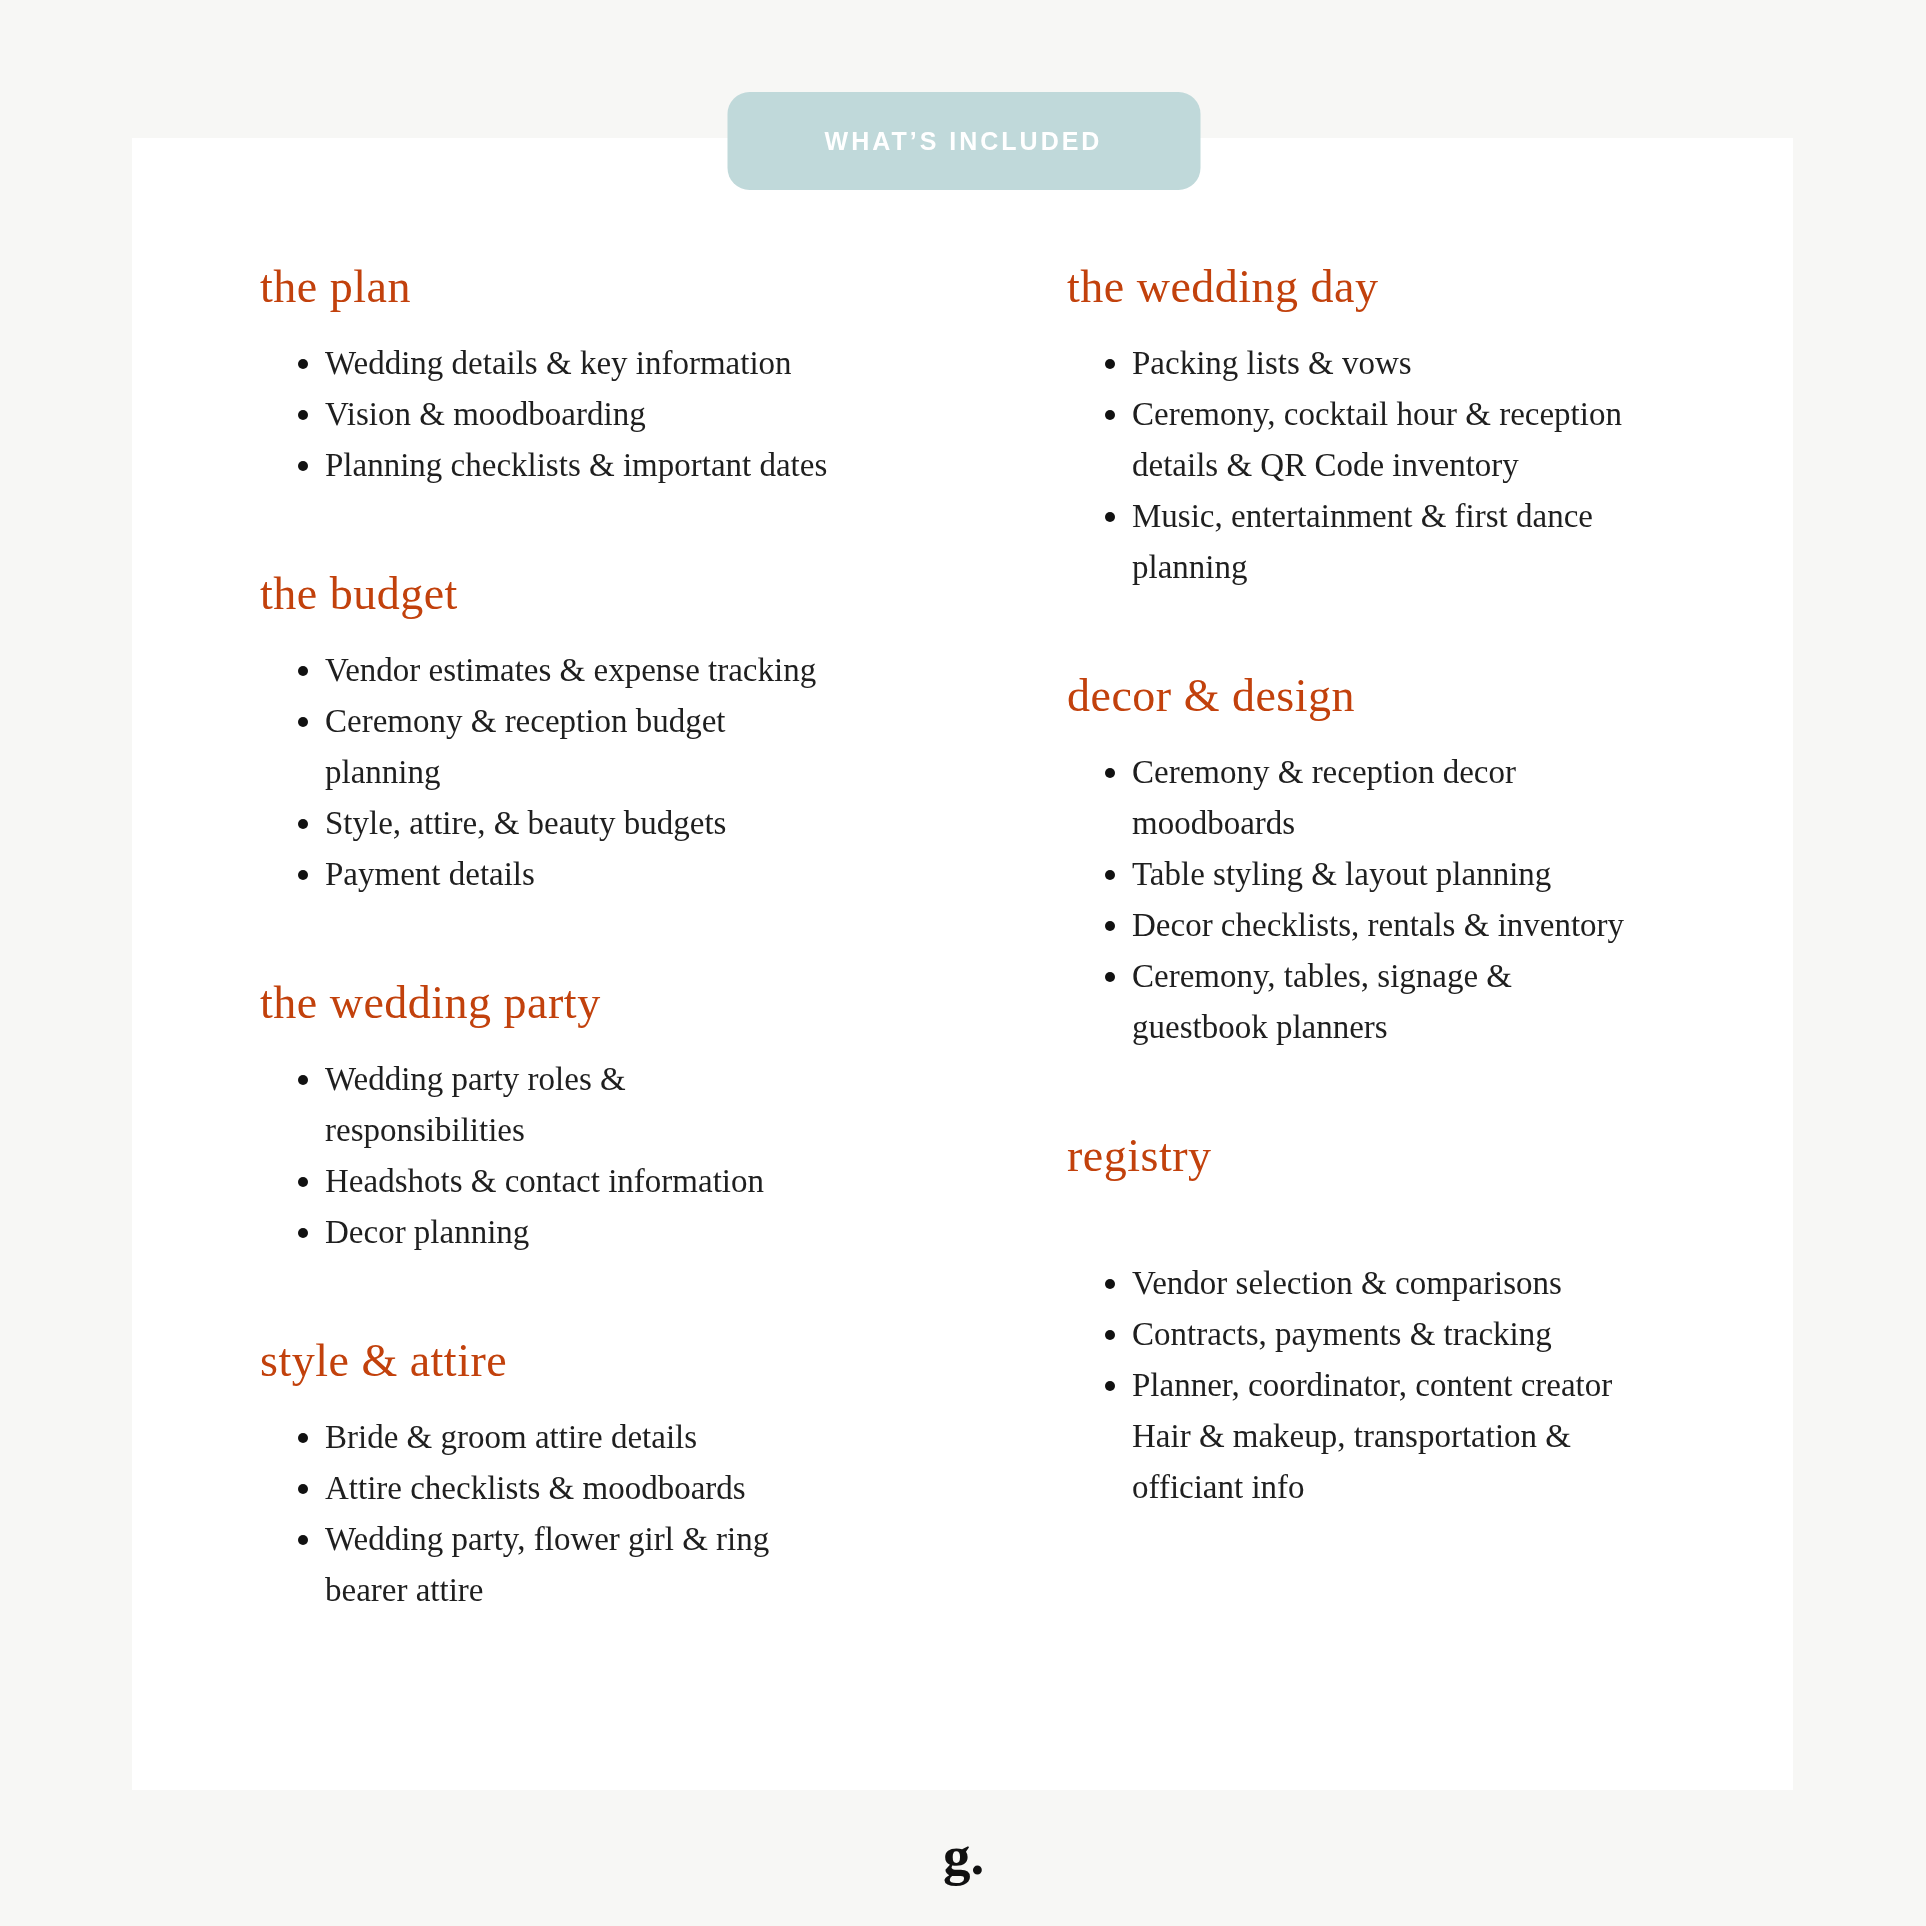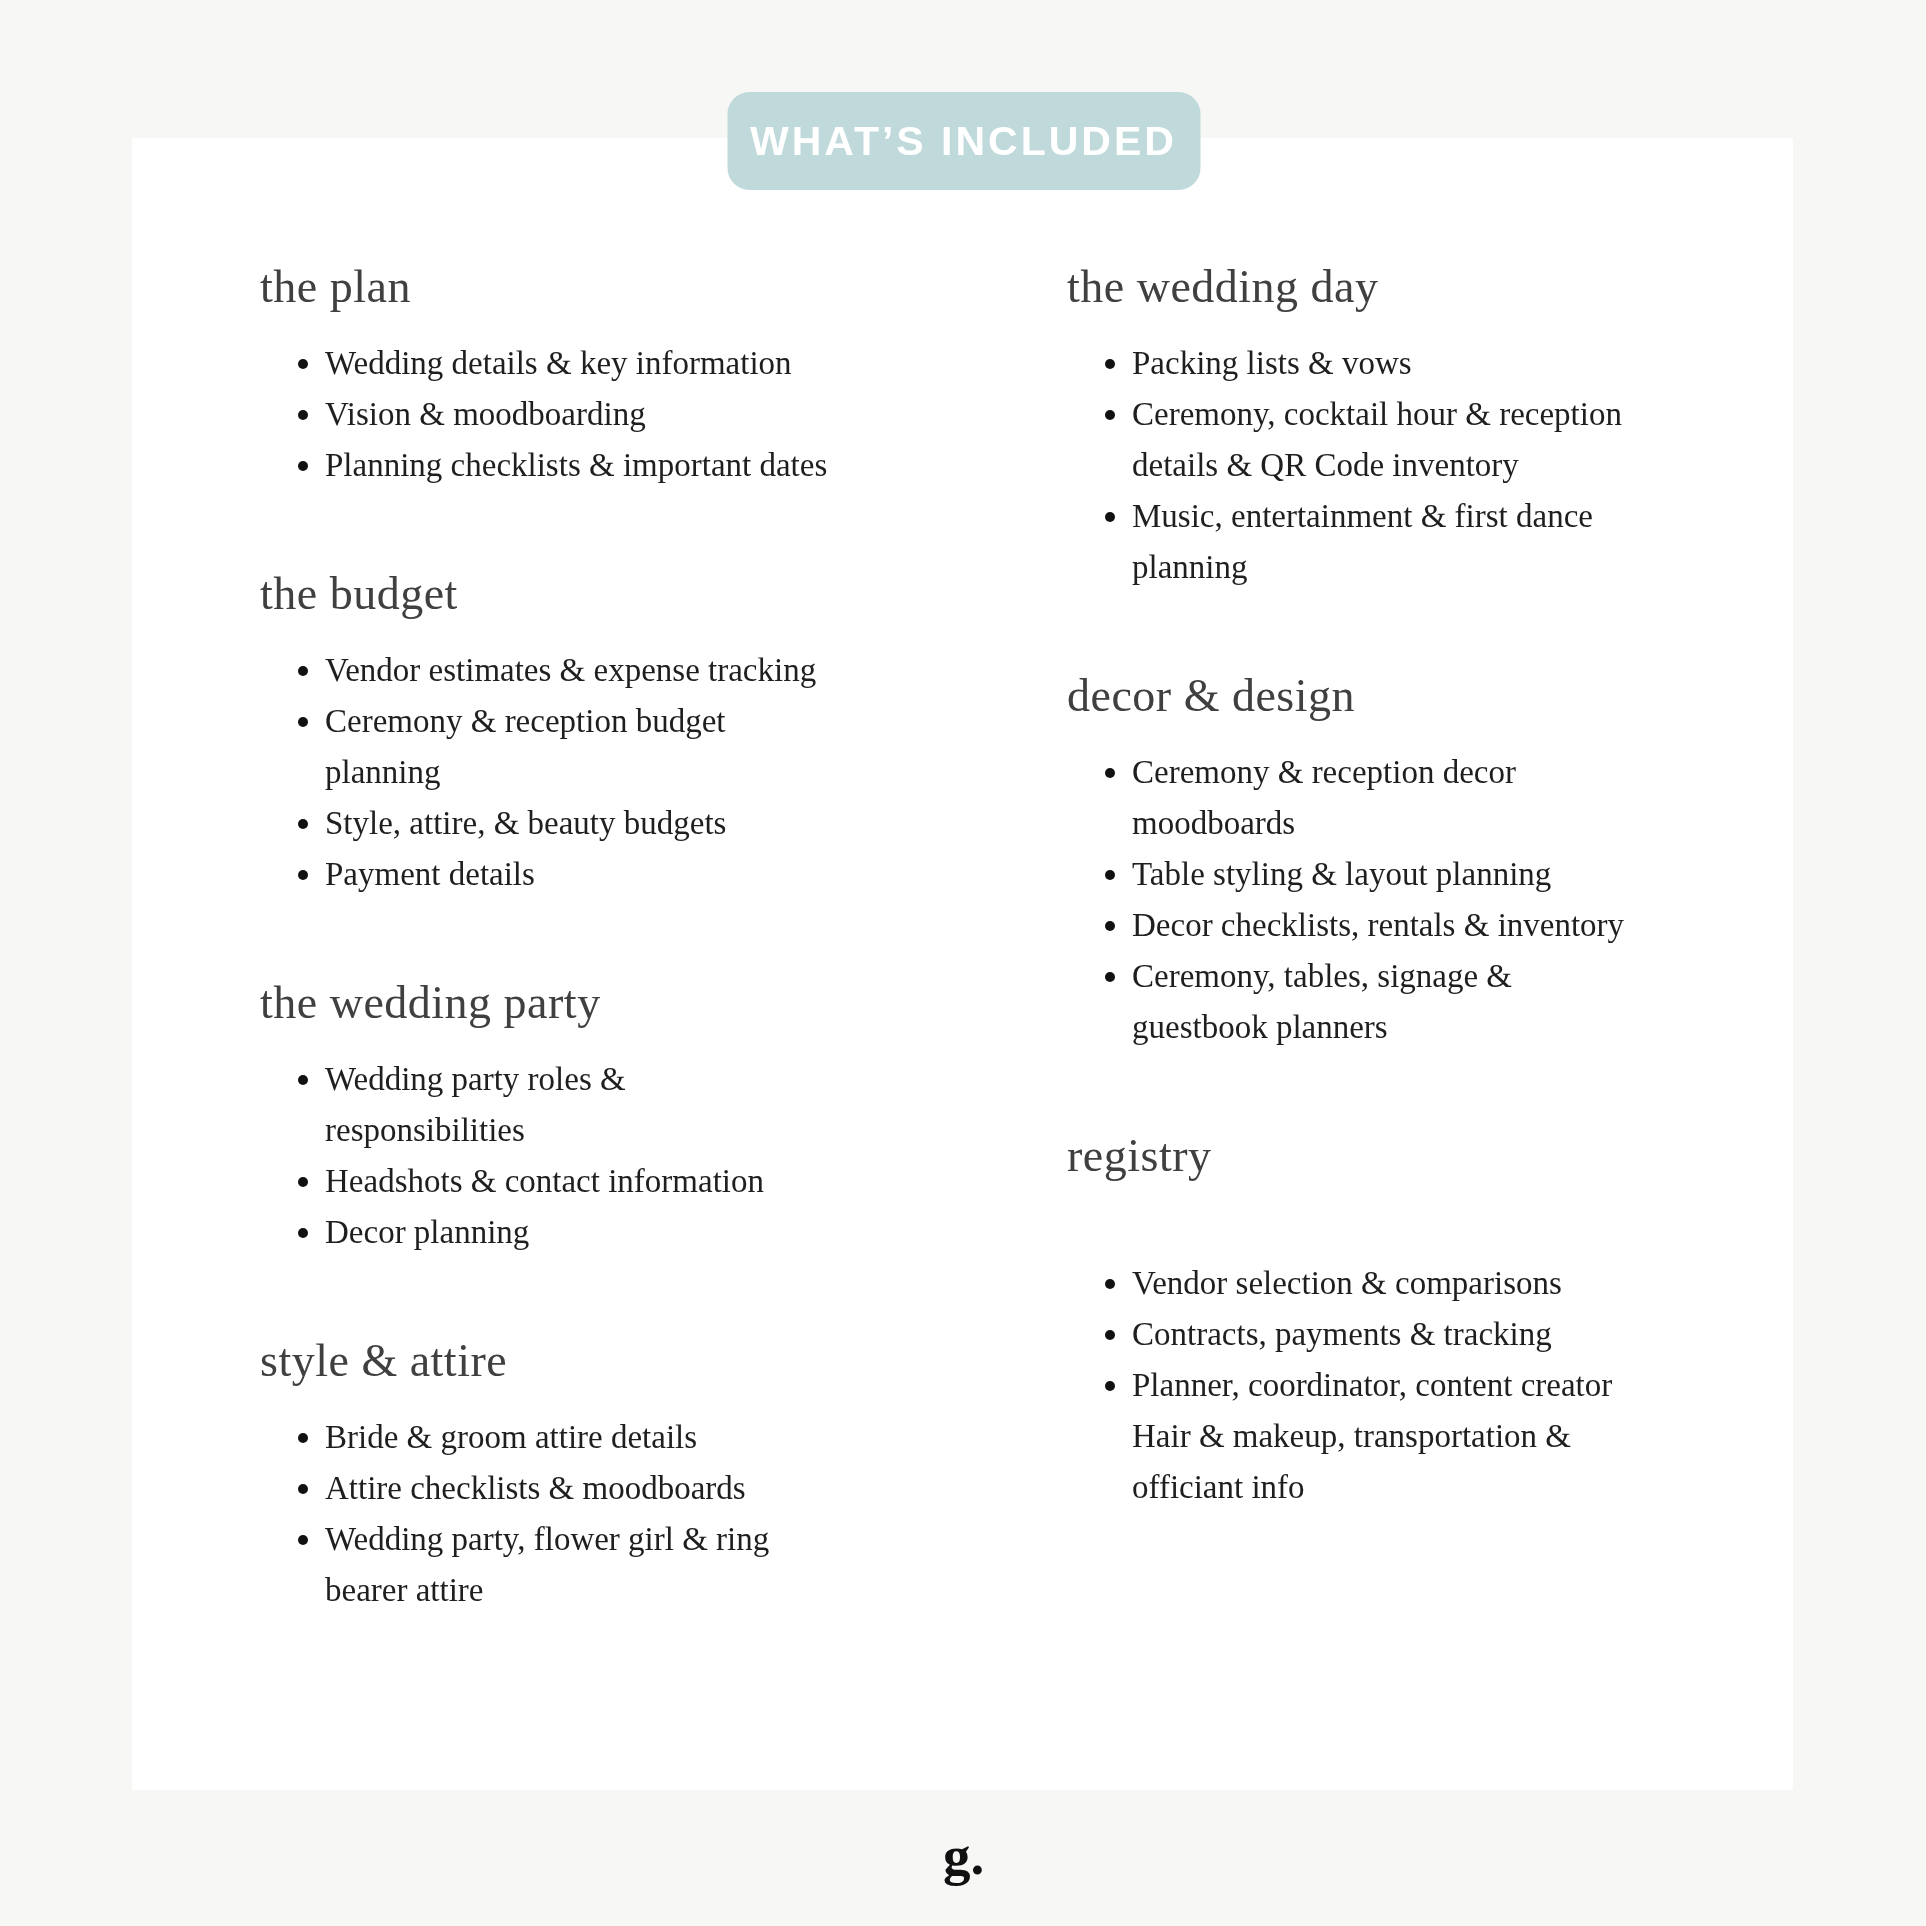--- a/index.html
+++ b/index.html
@@ -27,39 +27,39 @@
     transform: translateX(-50%);
     width: 473px;
     height: 98px;
     background: #c0d9da;
     border-radius: 22px;
     display: flex;
     align-items: center;
     justify-content: center;
     font-family: "Liberation Sans", sans-serif;
     font-weight: bold;
-    font-size: 41px;
+    font-size: 25px;
     letter-spacing: 3px;
     color: #ffffff;
     z-index: 2;
   }
   .col {
     position: absolute;
     top: 123px;
     width: 653px;
   }
   .col-left  { left: 128px; }
   .col-right { left: 935px; }
   .section { margin-bottom: 77px; }
   .section h2 {
     margin: 0 0 26px 0;
     font-size: 46px;
     font-weight: normal;
     line-height: 51px;
-    color: #404040;
+    color: #c2410c;
     letter-spacing: 0.5px;
   }
   .section ul {
     list-style: none;
     margin: 0;
     padding: 0;
   }
   .section li {
     position: relative;
     padding-left: 65px;

